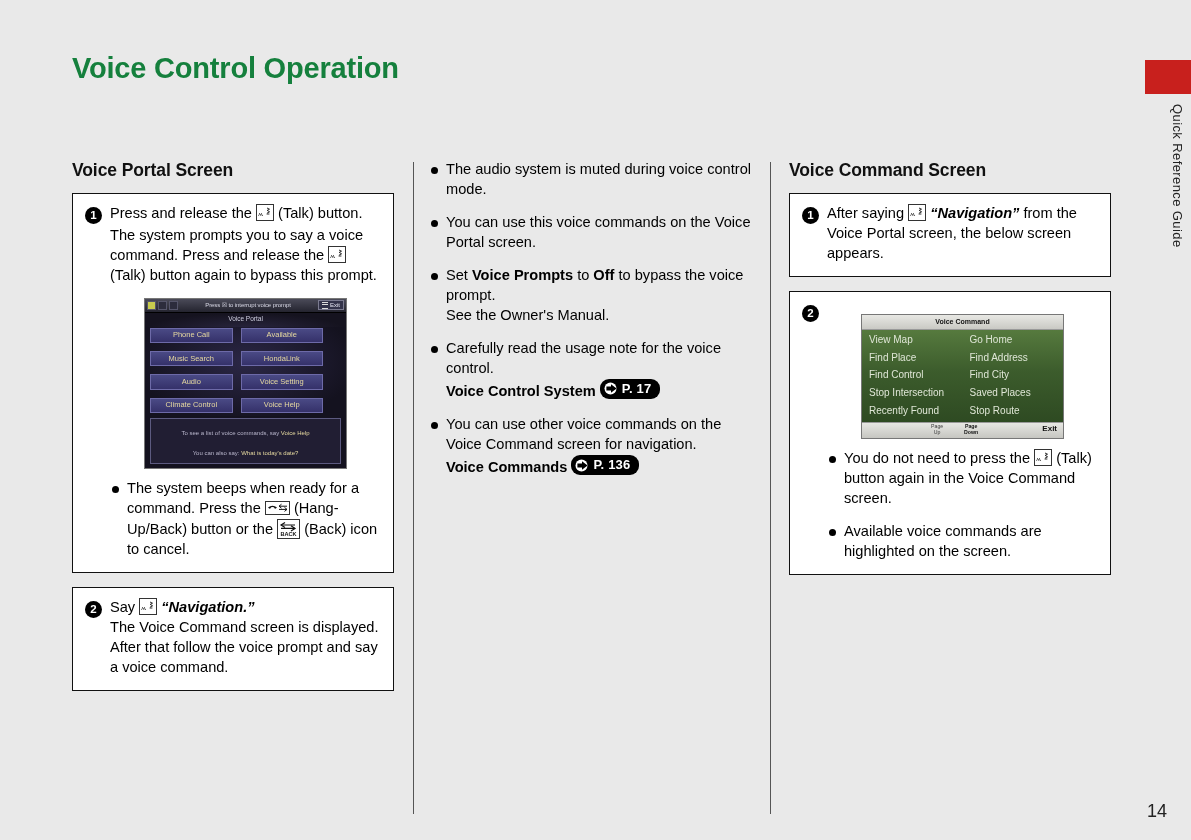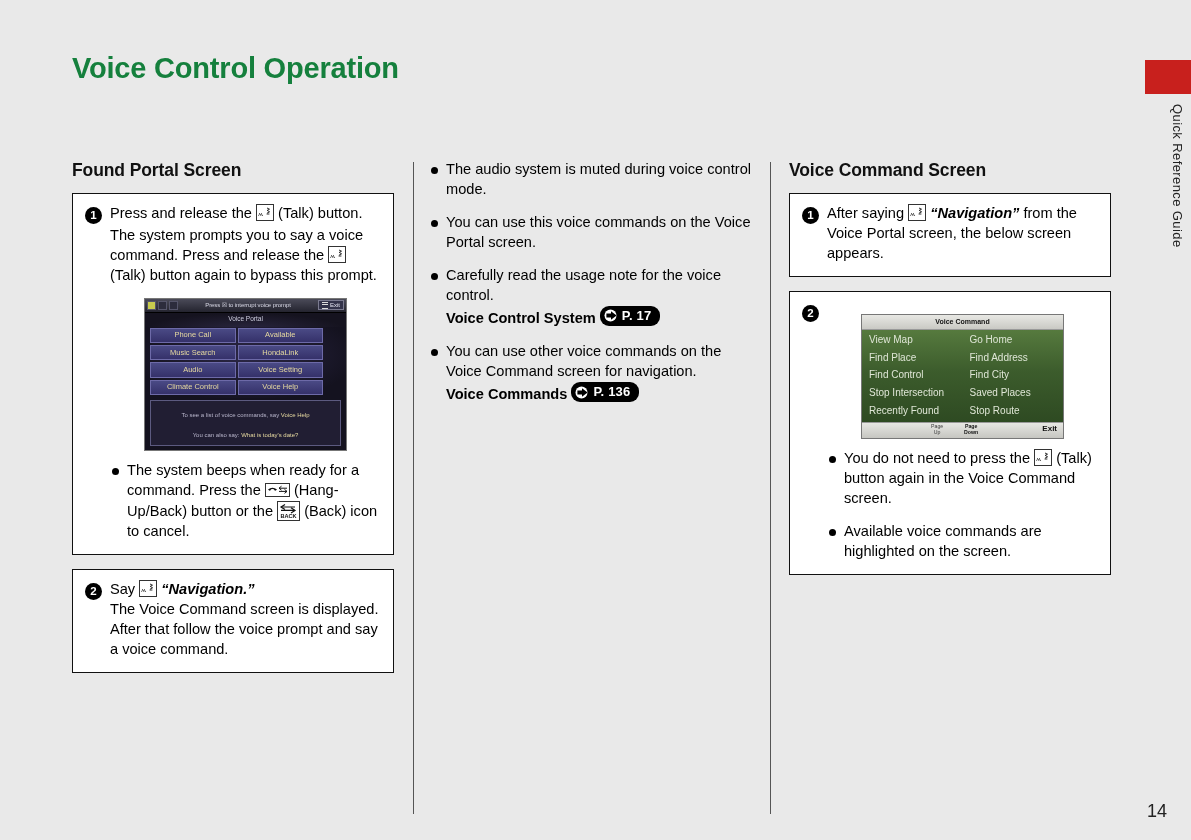--- a/index.html
+++ b/index.html
@@ -210,21 +210,21 @@
   .vp-title {
     text-align: center;
     font-size: 6.5px;
     color: #cfcfe0;
     padding: 2px 0 3px 0;
     background: radial-gradient(ellipse at 50% 120%, #2a2640 0%, #15131f 70%);
   }
   .vp-grid {
     display: grid;
     grid-template-columns: 1fr 1fr;
-    gap: 2px;
+    gap: 8px;
     padding: 1px 23px 3px 5px;
     background: radial-gradient(ellipse at 50% 40%, #2b2746 0%, #14121f 78%);
   }
   .vp-btn {
     background: linear-gradient(180deg,#4a4a85,#35316a);
     border: 1px solid #6d6aa8;
     color: #e6d9a0;
     font-size: 7.5px;
     text-align: center;
     padding: 1.5px 0;
@@ -291,21 +291,21 @@
 <div class="page-title">Voice Control Operation</div>
 <div class="side-tab"></div>
 <div class="side-label">Quick Reference Guide</div>
 <div class="page-number">14</div>
 
 <div class="columns">
   <div class="divider div-1"></div>
   <div class="divider div-2"></div>
 
   <div class="col col-1">
-    <div class="section-head">Found Portal Screen</div>
+    <div class="section-head">Voice Portal Screen</div>
 
     <div class="frame">
       <div class="step">
         <div class="step-num">1</div>
         <div class="step-body">
           <p><span>Press and release the</span>
             <span class="ico ico-talk"><svg width="16" height="15" viewBox="0 0 16 15">
                   <text x="1" y="11" font-size="7" font-family="Liberation Serif, serif">ʍ</text>
                   <path d="M10 3 L12.5 4.2 L10.2 5.4 L12.6 6.8 L10 8.2" stroke="#111" stroke-width="0.9" fill="none"></path>
                   <path d="M9.6 9 L12.4 9" stroke="#111" stroke-width="0.9"></path>
@@ -388,20 +388,24 @@
         </div>
       </div>
     </div>
   </div>
 
   <div class="col col-2">
     <ul class="bullets">
       <li>The audio system is muted during voice control mode.</li>
       <li>You can use this voice commands on the Voice Portal screen.</li>
       <li>
+        <span>Set </span><span class="bold">Voice Prompts</span><span> to </span><span class="bold">Off</span><span> to bypass the voice prompt.</span>
+        <span class="sub">See the Owner's Manual.</span>
+      </li>
+      <li>
         <span>Carefully read the usage note for the voice control.</span>
         <span class="sub">
           <span class="bold">Voice Control System</span><span class="pref">
               <span class="arrowmark"><svg width="15" height="13" viewBox="0 0 15 13">
                   <circle cx="6.5" cy="6.5" r="6" fill="#fff"></circle>
                   <path d="M7 2.2 L12.6 6.5 L7 10.8 L7 8.6 L2.4 8.6 L2.4 4.4 L7 4.4 Z" fill="#000"></path>
                 </svg></span>
               <span>P. 17</span>
             </span>
         </span>

